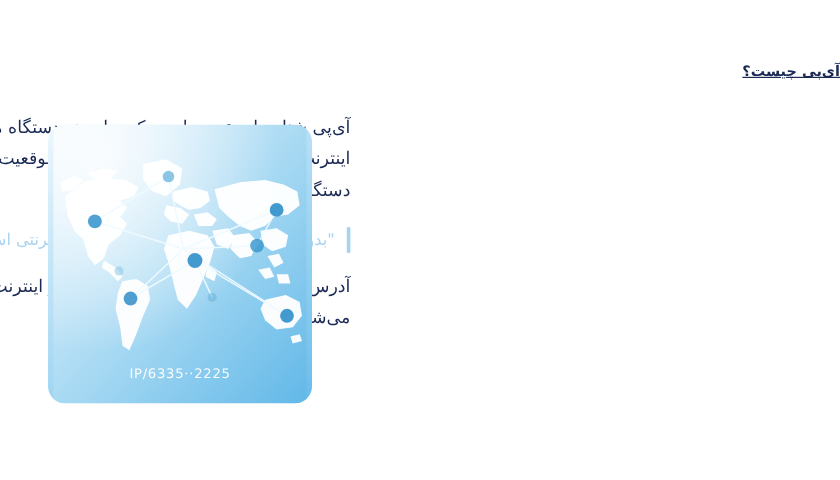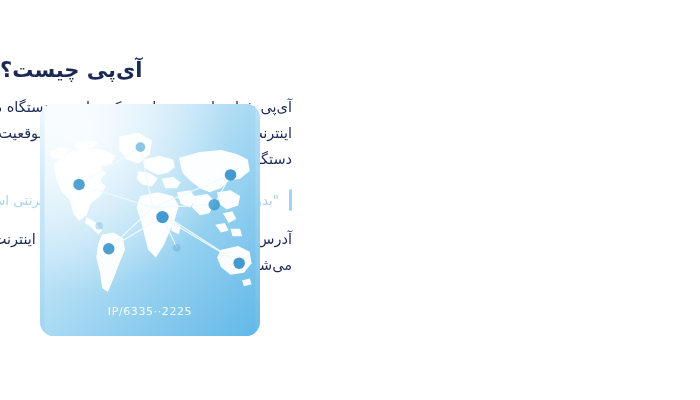--- a/index.html
+++ b/index.html
@@ -20,26 +20,27 @@
     inset: 0;
     background: #ffffff;
   }
 
   
   .title {
     position: absolute;
     top: 44px;
     right: 0;
     left: 0;
-    text-align: left;
-    font-size: 21px;
+    text-align: right;
+    font-size: 12px;
     font-weight: bold;
     color: #1b2a55;
     letter-spacing: 0;
     direction: rtl;
+    text-decoration: underline;
   }
 
   
   .text-col {
     position: absolute;
     top: 94px;
     right: 408px;
     width: 372px;
     direction: rtl;
     text-align: right;

